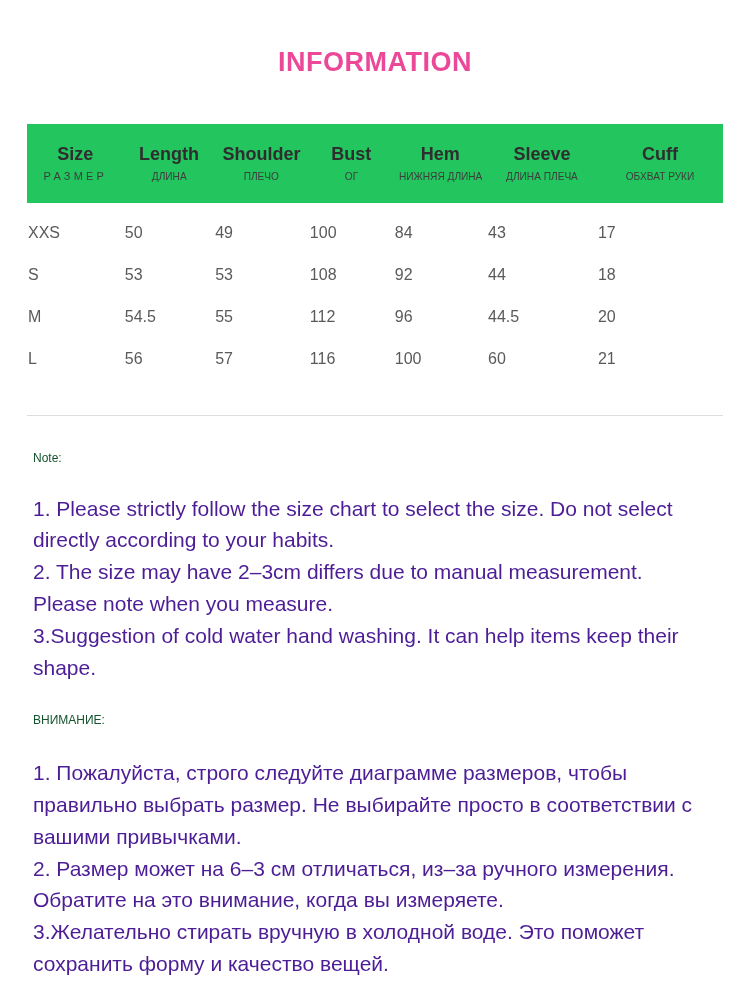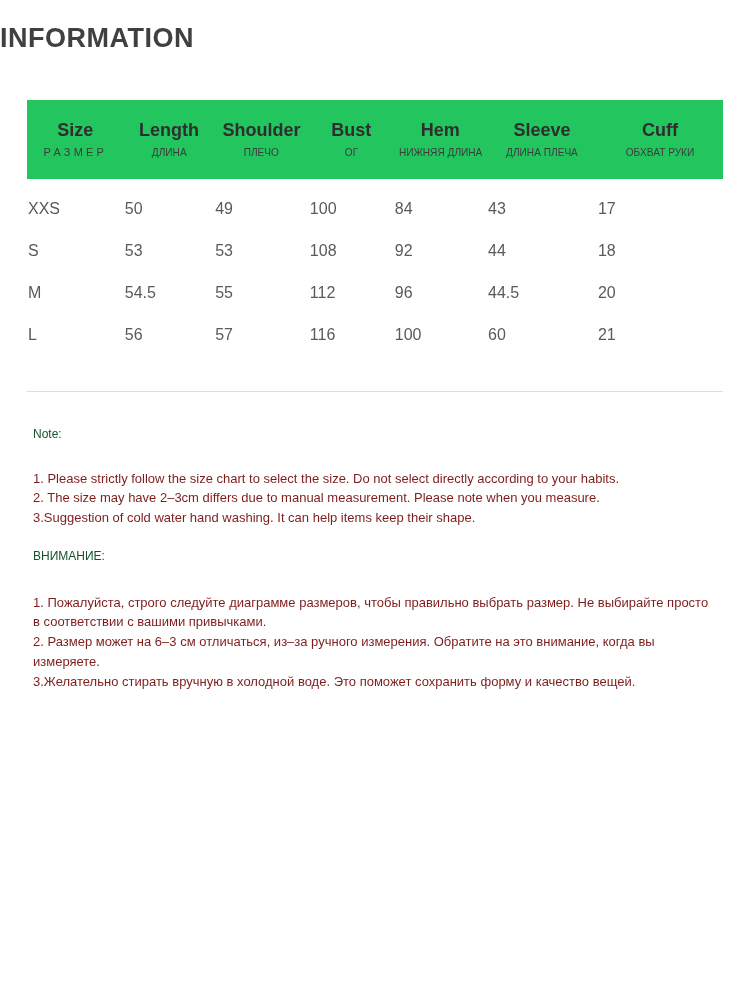--- a/index.html
+++ b/index.html
@@ -18,26 +18,27 @@
 
   .page {
     width: 750px;
     height: 1000px;
     box-sizing: border-box;
     position: relative;
   }
 
   
   .title {
+    text-align: center;
     font-size: 27px;
     font-weight: bold;
-    color: #404040;
+    color: #ec4899;
     letter-spacing: 0.5px;
     margin: 0;
-    padding-top: 24px;
+    padding-top: 48px;
     line-height: 1.1;
   }
 
   
   .table-wrap {
     margin: 0 27px;
     padding-top: 46px;
   }
   table.size-table {
     width: 100%;
@@ -106,31 +107,31 @@
   .notes {
     margin: 0 33px;
     padding-top: 34px;
   }
   .note-heading {
     font-size: 12px;
     color: #14532d;
     line-height: 1.4;
   }
   .note-body {
-    font-size: 13px;
-    color: #7f1d1d;
+    font-size: 21px;
+    color: #4c1d95;
     line-height: 1.52;
     margin-top: 26px;
     max-width: 672px;
   }
   .note-body p {
     margin: 0;
   }
   .note-block-ru {
-    margin-top: 20px;
+    margin-top: 28px;
   }
   .note-body-ru {
     margin-top: 28px;
     max-width: 684px;
   }
 </style>
 </head>
 <body>
 
 <div class="page">

